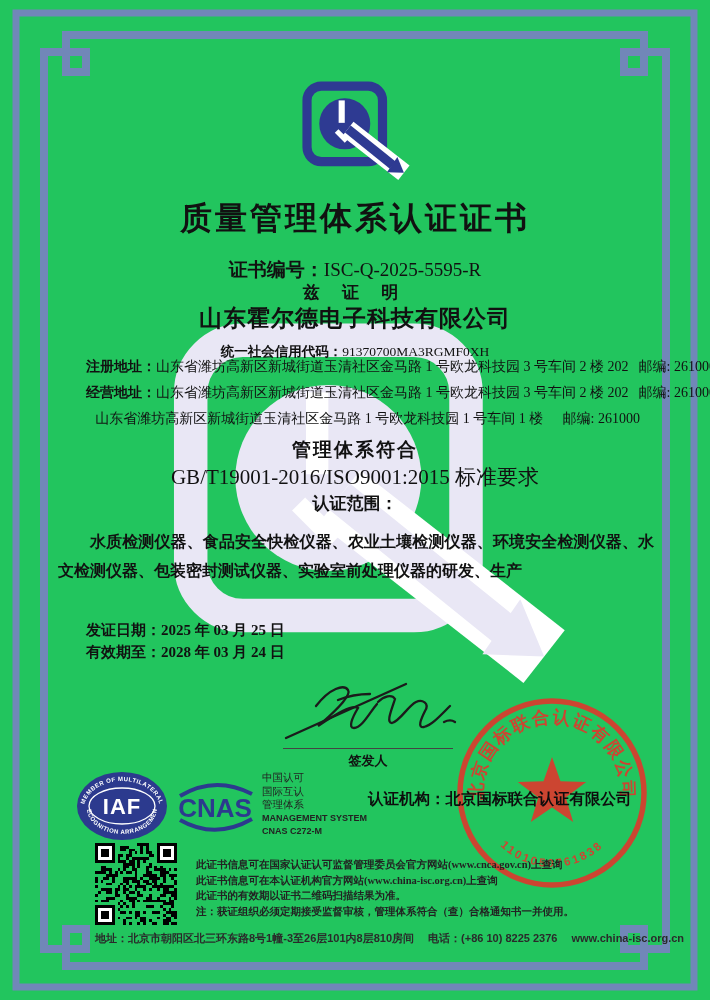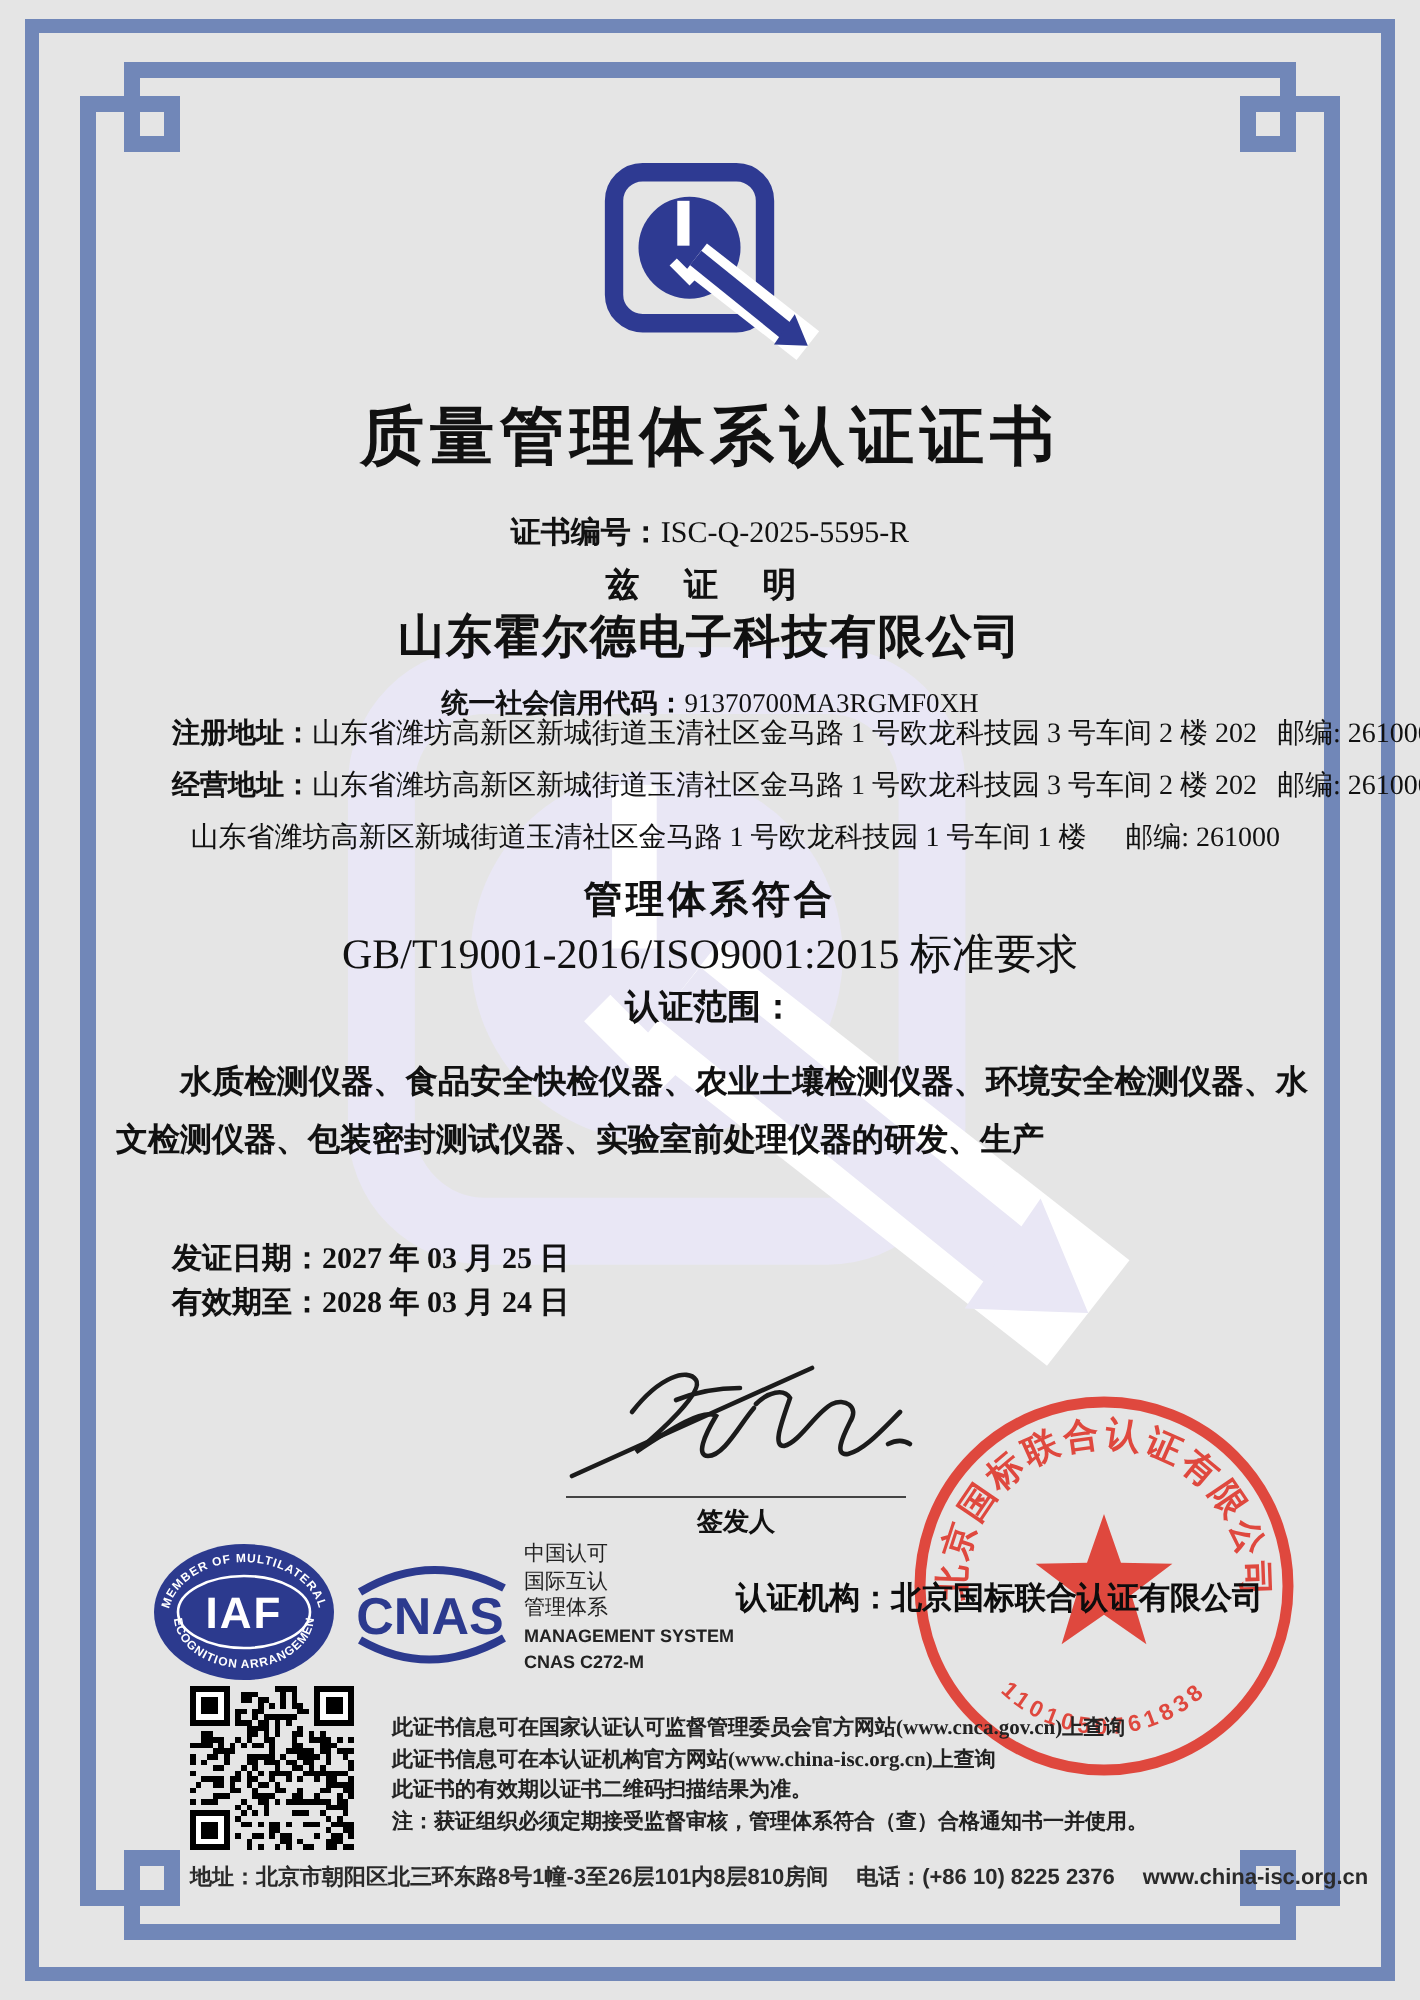--- a/index.html
+++ b/index.html
@@ -1,29 +1,29 @@
 <!DOCTYPE html>
 <html><head>
 <meta charset="utf-8">
 <style>
   html,body{margin:0;padding:0;background:#ffffff;}
-  .cert{position:relative;width:710px;height:1000px;background:#e5e5e5;overflow:hidden;
+  .cert{position:relative;width:710px;height:1000px;background:#22c55e;overflow:hidden;
         font-family:"Liberation Serif","DejaVu Serif",serif;color:#111;}
   .abs{position:absolute;}
   .ctr{left:0;right:0;text-align:center;}
   svg{display:block;}
 
   
   .frame{left:0;top:0;z-index:1;pointer-events:none;}
   .watermark{left:168px;top:318px;width:410px;height:372px;z-index:0;color:#e9e7f5;}
 
   
   .logo{left:299px;top:80px;width:116px;height:102px;z-index:2;color:#2e3a92;}
   .title{top:197px;font-size:32px;font-weight:bold;letter-spacing:3px;z-index:2;}
-  .certno{top:257px;font-size:15px;z-index:2;}
+  .certno{top:257px;font-size:19px;z-index:2;}
   .certno .lbl{font-weight:bold;}
   .hereby{top:281px;font-size:17px;font-weight:bold;letter-spacing:9px;z-index:2;}
   .company{top:303px;font-size:23px;font-weight:bold;letter-spacing:1px;z-index:2;}
   .creditcode{top:343px;font-size:13.5px;z-index:2;}
   .creditcode .lbl{font-weight:bold;}
 
   
   .addr{left:86px;right:70px;z-index:2;font-size:14px;}
   .addr-row{display:flex;align-items:baseline;margin-bottom:8px;}
   .addr-row .lbl{font-weight:bold;white-space:nowrap;}
@@ -129,21 +129,21 @@
       <span class="zip">邮编: 261000</span>
     </div>
   </div>
 
   <div class="abs ctr conform">管理体系符合</div>
   <div class="abs ctr standard">GB/T19001-2016/ISO9001:2015 标准要求</div>
   <div class="abs ctr scopelbl">认证范围：</div>
   <div class="abs scope">水质检测仪器、食品安全快检仪器、农业土壤检测仪器、环境安全检测仪器、水文检测仪器、包装密封测试仪器、实验室前处理仪器的研发、生产</div>
 
   <div class="abs dates">
-    <div><span>发证日期：</span><span>2027 年 03 月 25 日</span></div>
+    <div><span>发证日期：</span><span>2025 年 03 月 25 日</span></div>
     <div><span>有效期至：</span><span>2028 年 03 月 24 日</span></div>
   </div>
 
   <svg class="abs sign" viewBox="0 0 186 72">
     <g fill="none" stroke="#1b1b1b" stroke-width="2.3" stroke-linecap="round">
       <path d="M8,62 L128,8"></path>
       <path d="M38,30 C52,12 66,8 70,14 C74,20 52,40 40,50 C58,38 74,28 80,32 C74,42 70,52 76,52 C84,52 92,36 99,28"></path>
       <path d="M100,26 C106,20 114,18 117,23 C113,35 108,47 114,47 C122,45 130,30 138,26 C144,23 152,27 147,35 C143,43 139,52 146,51 C154,49 162,40 172,30"></path>
       <path d="M60,24 C70,20 82,18 92,18"></path>
       <path d="M166,46 C170,44 174,44 177,46"></path>

